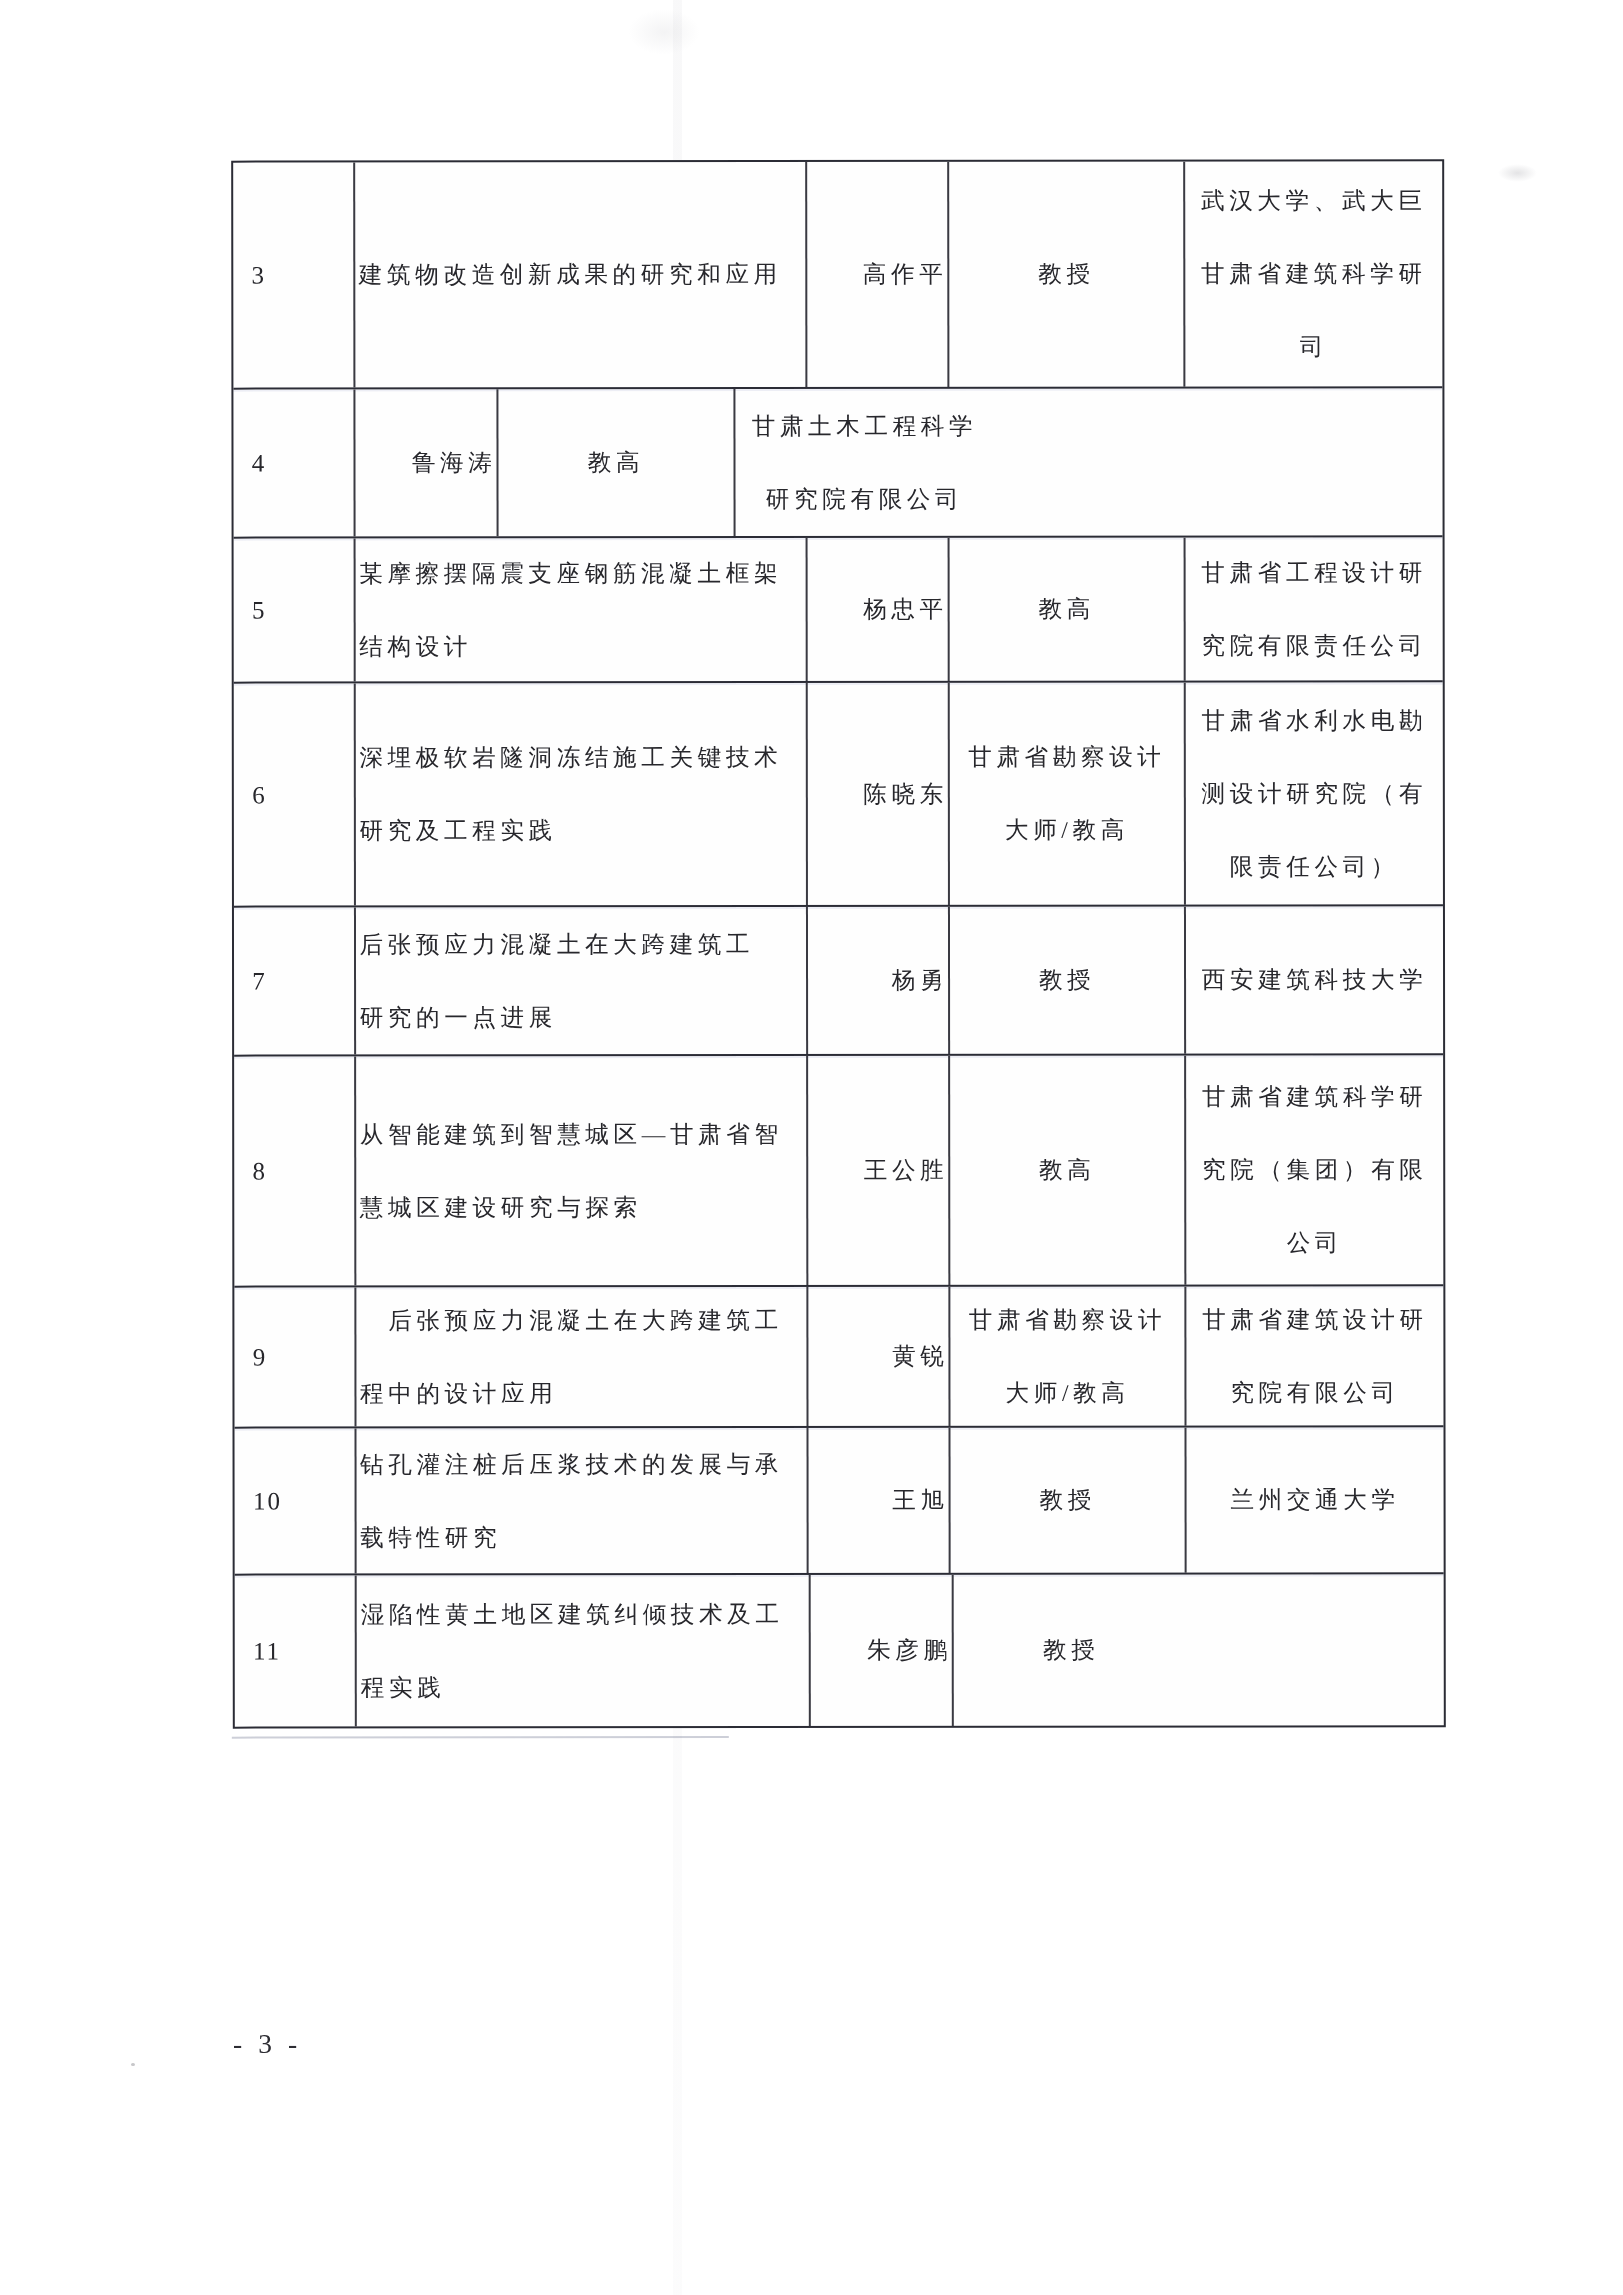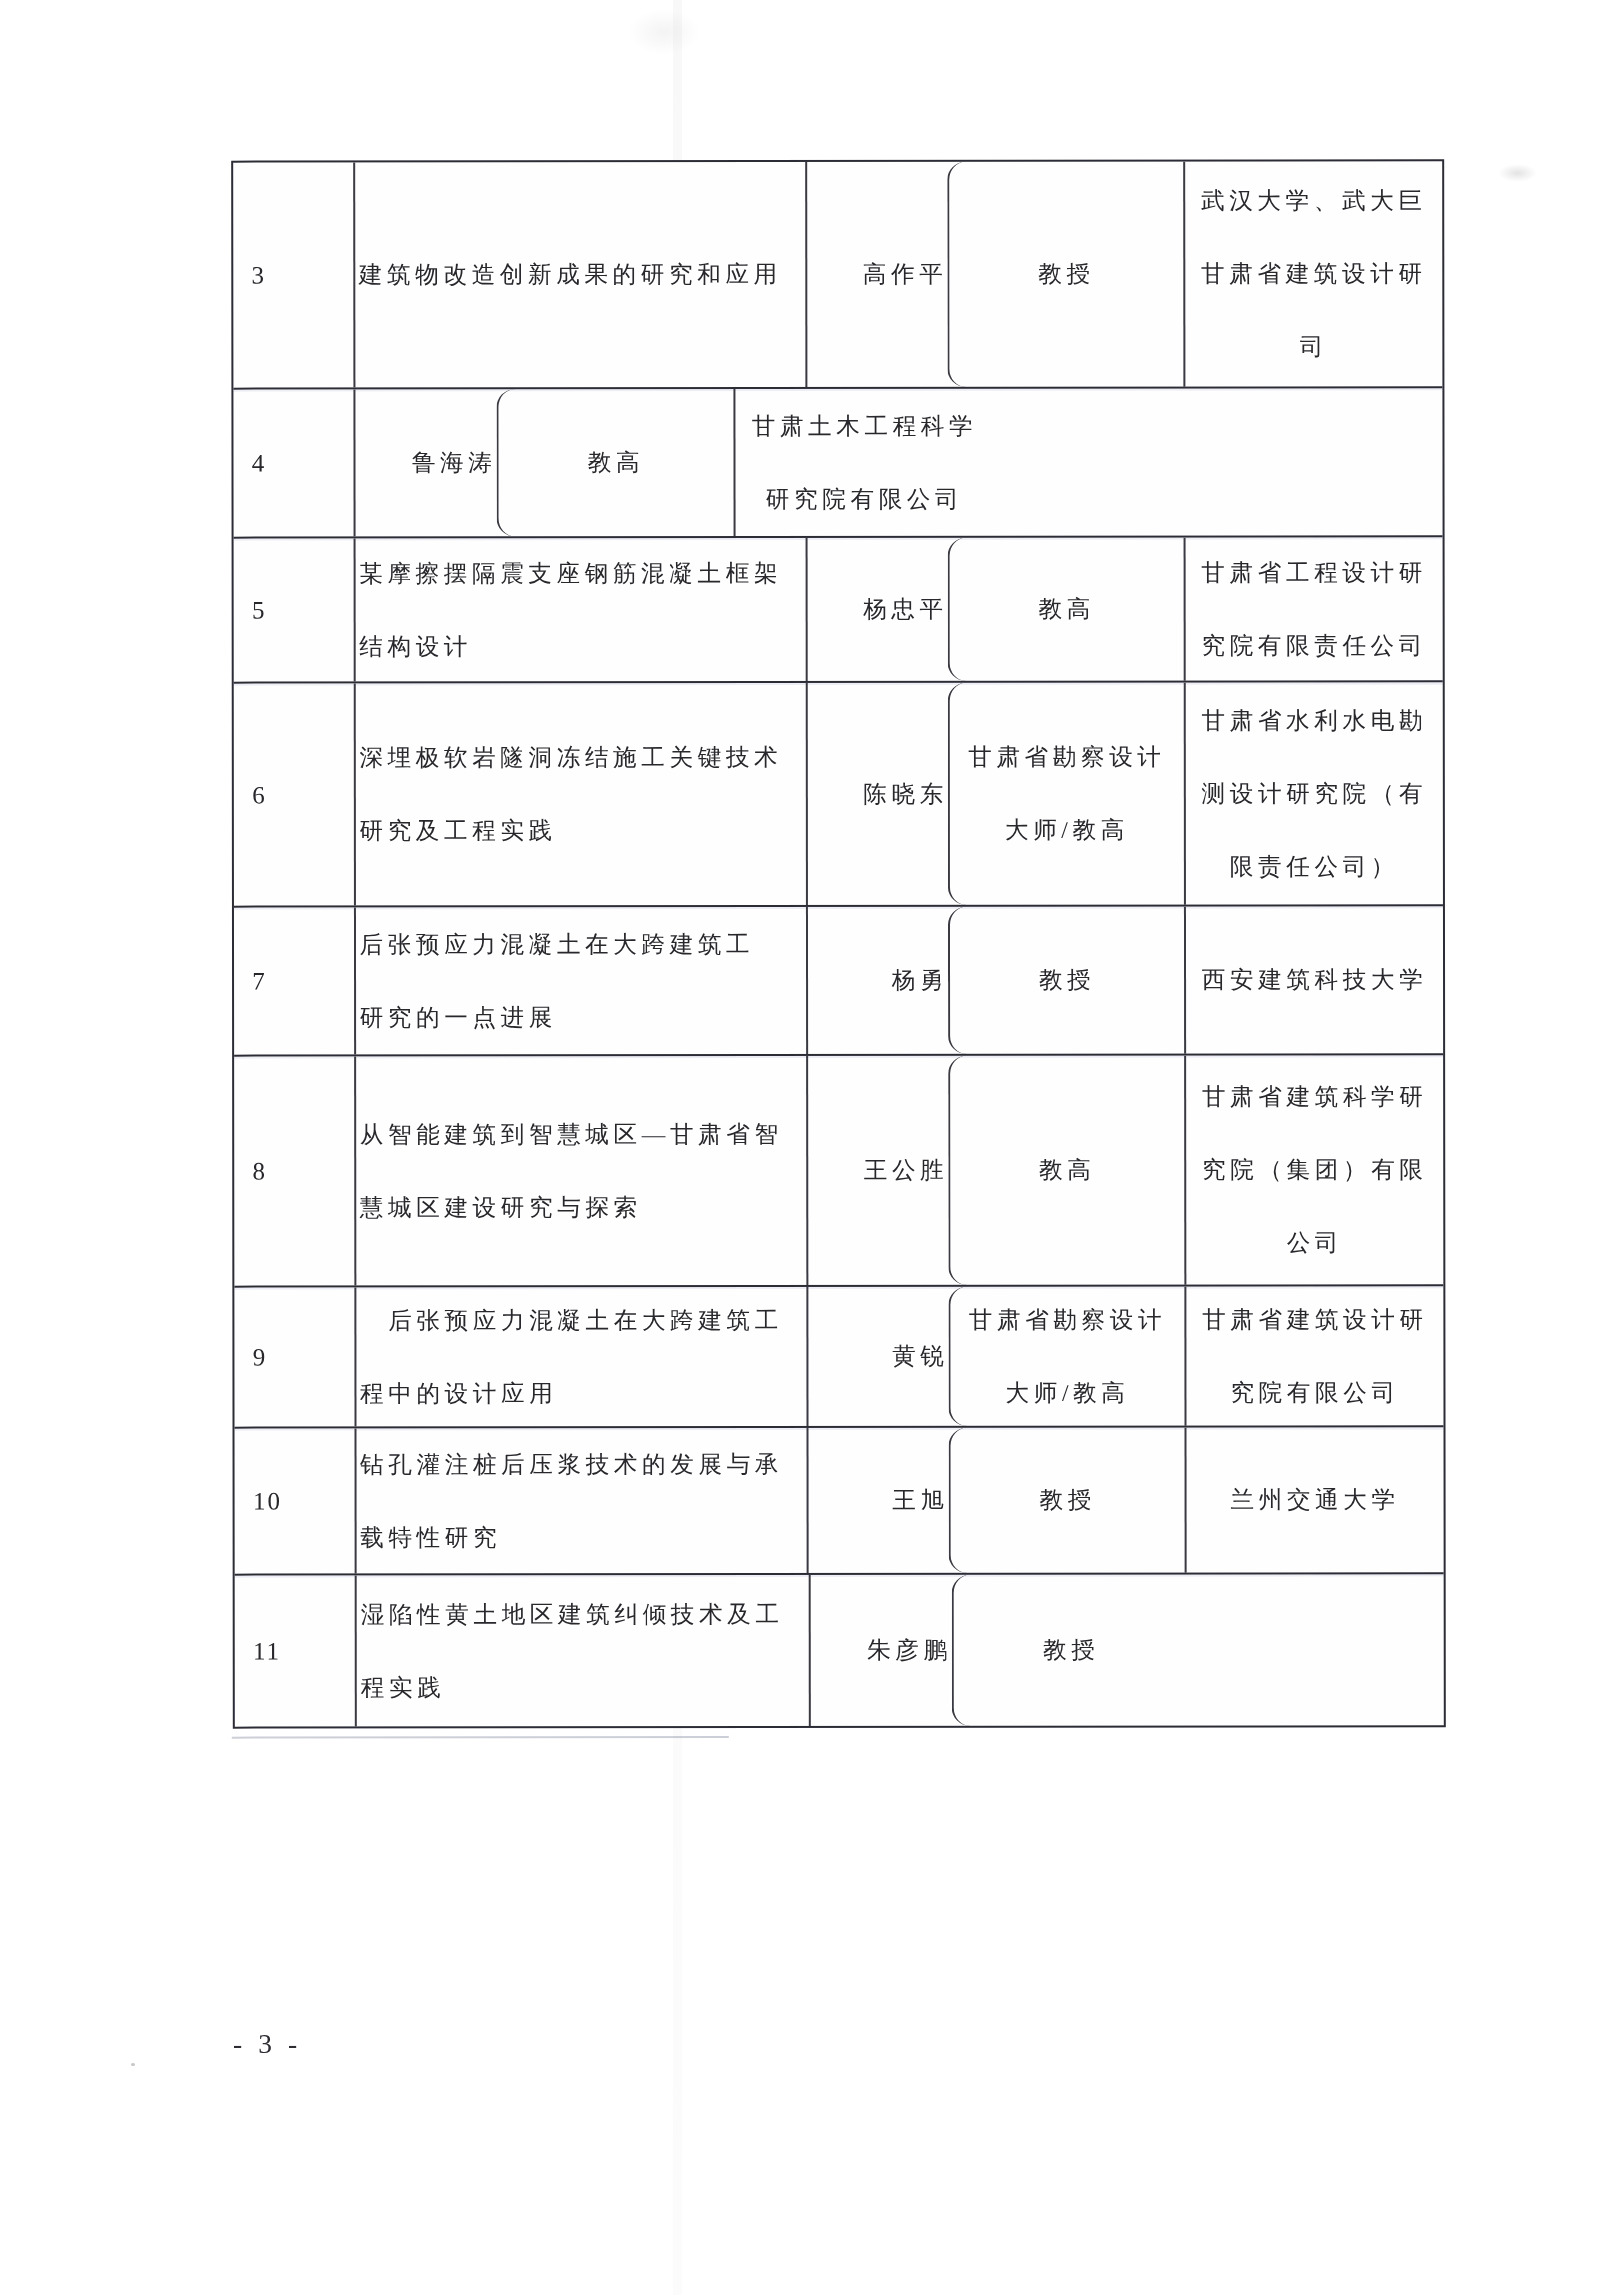--- a/index.html
+++ b/index.html
@@ -108,21 +108,21 @@
     white-space: pre-line;
     font-size: 23.6px;
     line-height: 73px;
     letter-spacing: 4.6px;
   }
   .num   { width: 120px; align-items: flex-start; padding-left: 18.3px; }
   .num .txt { font-size: 25px; letter-spacing: 2px; }
   .num.two { }
   .title { width: 454px; align-items: flex-start; text-align: left; padding-left: 4px; padding-right: 3.9px; }
   .name  { width: 143px; align-items: flex-end; }
-  .rank  { width: 237px; border-radius: 18px; }
+  .rank  { width: 237px; }
   .org   { width: 260px; padding-left: 2.6px; padding-right: 2.6px; }
 
   .page-number {
     position: absolute;
     left: 233px;
     top: 2018px;
     height: 51px;
     line-height: 51px;
     font-size: 27.5px;
     letter-spacing: 4.6px;
@@ -148,21 +148,21 @@
           <div class="txt">建筑物改造创新成果的研究和应用</div>
         </div>
         <div class="cell name">
           <div class="txt">高作平</div>
         </div>
         <div class="cell rank">
           <div class="txt">教授</div>
         </div>
         <div class="cell org">
           <div class="txt">武汉大学、武大巨
-甘肃省建筑设计研
+甘肃省建筑科学研
 司</div>
         </div>
       </div>
       <div class="row" style="height: 149px;">
         <div class="cell num">
           <div class="txt">4</div>
         </div>
         <div class="cell name">
           <div class="txt">鲁海涛</div>
         </div>

